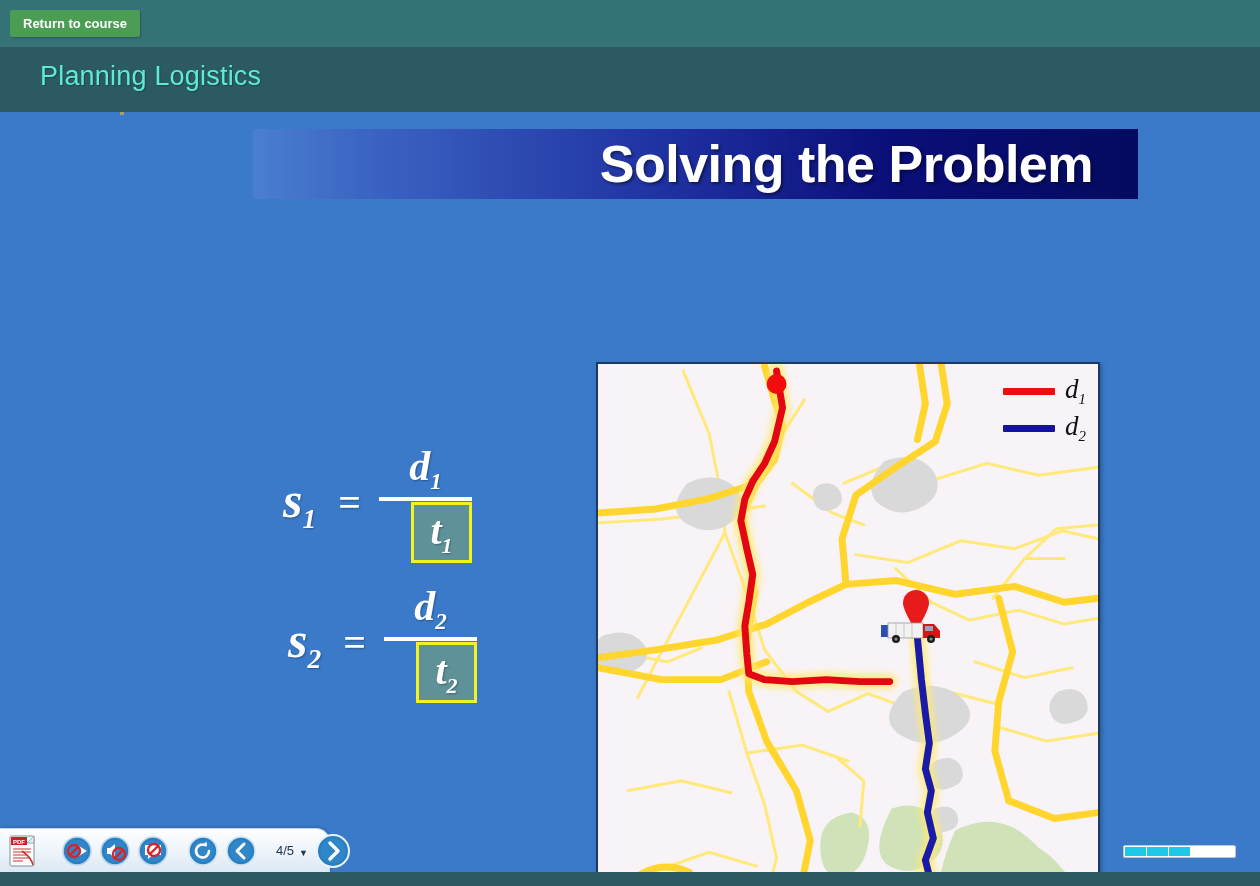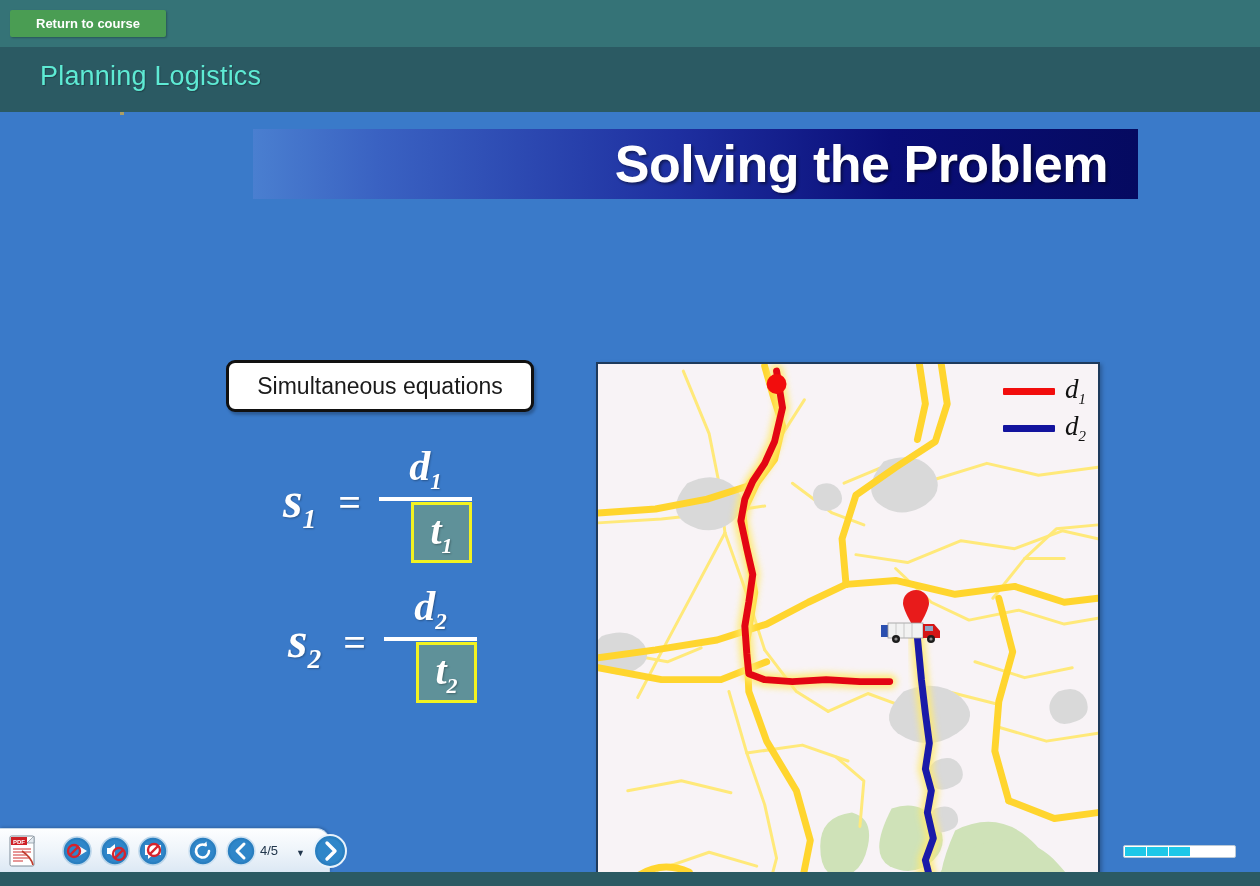--- a/index.html
+++ b/index.html
@@ -19,21 +19,21 @@
   
   .topbar {
     position: absolute; left: 0; top: 0;
     width: 1260px; height: 47px;
     background: #357377;
     z-index: 5;
   }
   .return-btn {
     position: absolute; left: 10px; top: 10px;
     height: 27px;
-    padding: 0 26px;
+    padding: 0 13px;
     display: flex; align-items: center;
     background: #4a9d53;
     color: #ffffff;
     font-size: 13px; font-weight: bold;
     border: none; border-radius: 2px;
     box-shadow: 1px 1px 2px rgba(0,0,0,0.25);
     cursor: pointer;
     white-space: nowrap;
     font-family: "Liberation Sans", sans-serif;
   }
@@ -88,21 +88,21 @@
     position: absolute; left: 120px; top: 0px;
     width: 4px; height: 3px; background: #c8a84e; opacity: .8;
   }
 
   
   .heading-banner {
     position: absolute; left: 253px; top: 17px;
     width: 885px; height: 70px;
     background: linear-gradient(to right, #4a7fd0 0%, #3a62c2 14%, #1e2fa0 48%, #0a0e78 72%, #050a60 100%);
     display: flex; align-items: center; justify-content: flex-end;
-    padding-right: 30px;
+    padding-right: 45px;
   }
   .heading-text {
     color: #ffffff;
     font-size: 52px;
     font-weight: bold;
     letter-spacing: -0.5px;
     text-shadow: 2px 2px 3px rgba(0,0,0,0.45);
     white-space: nowrap;
   }
 
@@ -225,22 +225,22 @@
     flex: none;
   }
   .pb-pdf {
     width: 28px; height: 32px; margin: 0 9px 0 9px;
     border-radius: 2px;
     cursor: pointer;
     display: flex; align-items: center; justify-content: center;
   }
   .page-indicator {
     font-size: 13px; color: #21364c;
-    margin: 0 6px 0 0;
-    display: flex; align-items: flex-end; gap: 18px;
+    margin: 0 6px 0 16px;
+    display: flex; align-items: flex-end; gap: 5px;
     cursor: pointer;
     white-space: nowrap;
   }
   .caret { font-size: 9px; line-height: 1; }
 
   
   .progress {
     position: absolute; right: 24px; bottom: 28px;
     width: 113px; height: 13px;
     background: #ffffff;
@@ -277,23 +277,20 @@
   </div>
 
   <div class="stage">
 
     <div class="speck"></div>
 
     <div class="heading-banner">
       <div class="heading-text">Solving the Problem</div>
     </div>
 
-    <div class="callout">
-      <span class="callout-text">Simultaneous equations</span>
-    </div>
 
     <div class="eq eq1">
       <span class="var"><span>s</span><sub>1</sub></span>
       <span class="equals">=</span>
       <span class="frac">
         <span class="num"><span>d</span><sub>1</sub></span>
         <span class="bar"></span>
         <span class="den-wrap">
           <span class="den-box">
             <span class="var"><span>t</span><sub>1</sub></span>

